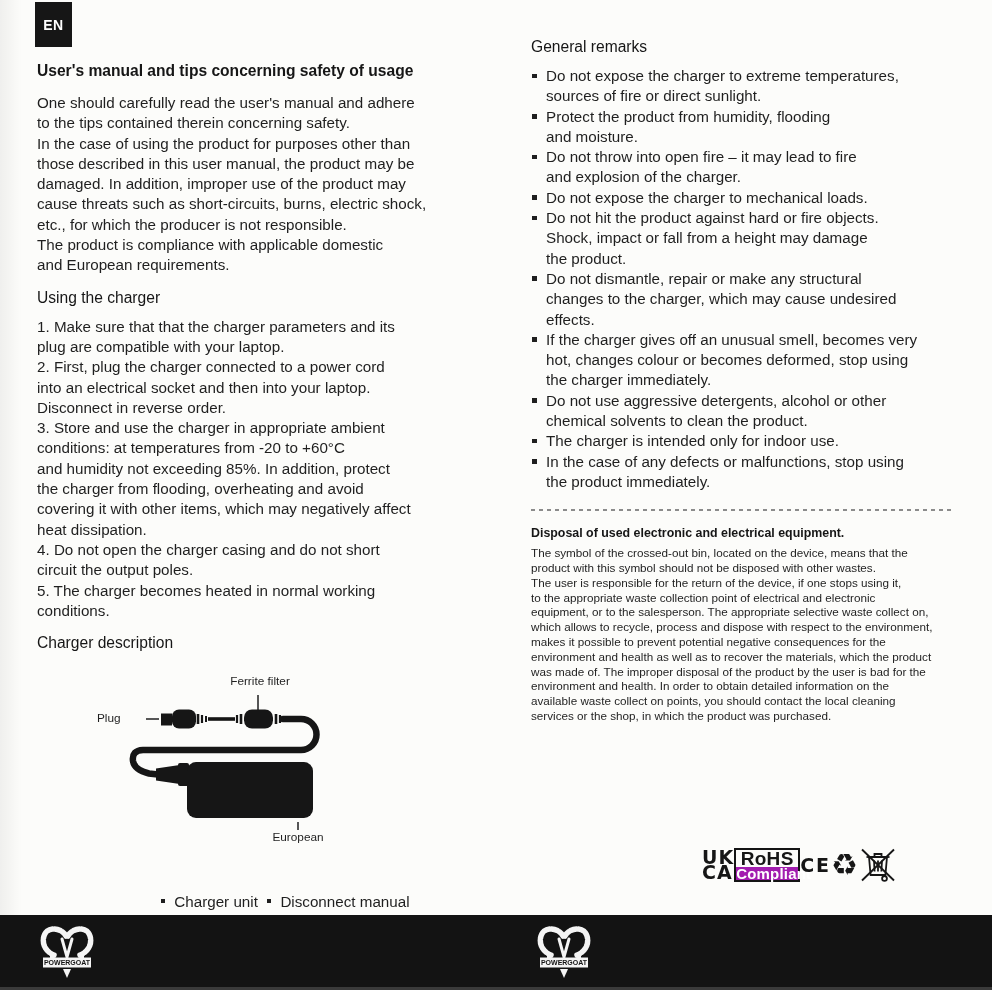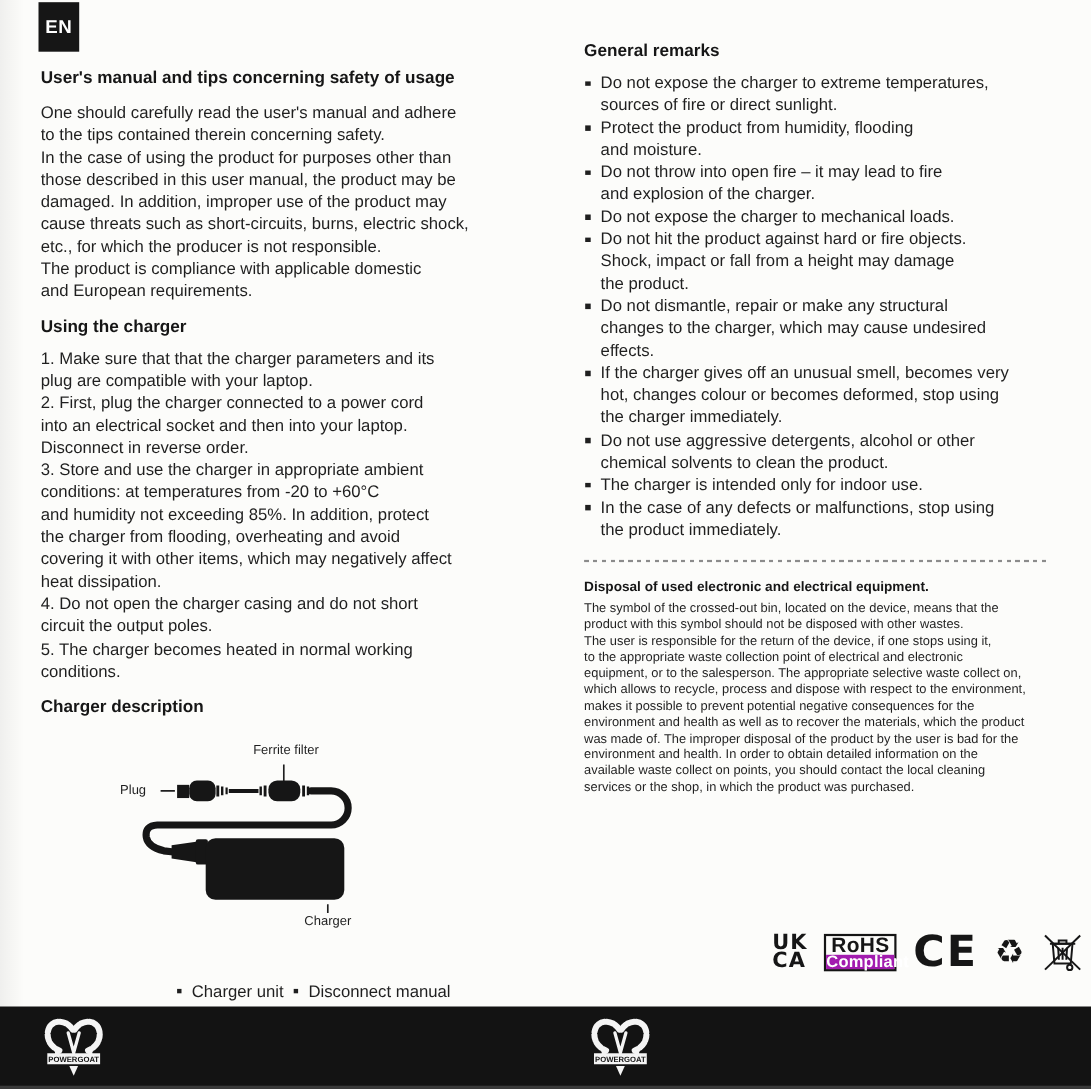--- a/index.html
+++ b/index.html
@@ -4,61 +4,61 @@
 <style>
   html,body{margin:0;padding:0;background:#d9d9d9;}
   .page{position:relative;width:992px;height:990px;margin:0 auto;background:#fcfcfa;
         font-family:"Liberation Sans",sans-serif;color:#1f1f1f;overflow:hidden;}
   .page::before{content:"";position:absolute;left:0;top:0;bottom:0;width:22px;
         background:linear-gradient(90deg,rgba(0,0,0,.05),rgba(0,0,0,0));pointer-events:none;}
 
   
   .lang-badge{position:absolute;left:35px;top:2px;width:37px;height:45px;background:#161616;
         color:#fff;display:flex;align-items:center;justify-content:center;
-        font-weight:bold;font-size:17px;letter-spacing:.5px;text-align:center;}
+        font-weight:bold;font-size:14px;letter-spacing:.5px;text-align:center;}
 
   
   .col-left{position:absolute;left:37px;top:62px;width:432px;}
   .col-right{position:absolute;left:531px;top:38px;width:434px;}
 
   .h1{font-size:15.6px;font-weight:bold;margin:0 0 13px;color:#161616;}
-  .h2{font-size:15.6px;font-weight:bold;margin:13px 0 10px;color:#161616;}
+  .h2{font-size:15.6px;font-weight:normal;margin:13px 0 10px;color:#161616;}
   .body-text{font-size:15.2px;line-height:20.3px;white-space:pre-line;margin:0;}
 
   
   ul.remarks{list-style:none;margin:9px 0 0;padding:0;}
   ul.remarks li{position:relative;padding-left:15px;margin:0;}
   ul.remarks li::before{content:"";position:absolute;left:1px;top:7.5px;width:4.5px;height:4.5px;background:#1f1f1f;}
   ul.remarks .btx{font-size:15.2px;line-height:20.3px;white-space:pre-line;display:block;}
 
   .dashed-sep{height:2px;width:421px;margin:17px 0 0;border:none;
         background:repeating-linear-gradient(90deg,#8b8b8b 0 4px,transparent 4px 8px);}
   .small-h{font-size:12.4px;font-weight:bold;margin:15px 0 6px;color:#161616;}
   .small-p{font-size:11.7px;line-height:14.8px;white-space:pre-line;margin:0;}
 
   
   .diagram{position:relative;width:430px;height:195px;margin:4px 0 0;}
   .diagram svg{position:absolute;left:0;top:0;}
   .diag-label{position:absolute;font-size:11.8px;color:#1f1f1f;}
   .lbl-ferrite{left:178px;top:12px;width:90px;text-align:center;}
-  .lbl-plug{left:60px;top:49px;width:48px;text-align:center;}
+  .lbl-plug{left:60px;top:49px;width:48px;text-align:left;}
   .lbl-charger{left:221px;top:168px;width:80px;text-align:center;}
 
   
   .set-line{margin-top:13px;font-size:15.2px;display:flex;align-items:center;gap:9px;}
   .set-label{font-weight:normal;margin-top:45px;}
   .sq{display:inline-block;width:4.5px;height:4.5px;background:#1f1f1f;flex:0 0 auto;}
 
   
-  .marks{position:absolute;left:702px;top:846px;display:flex;align-items:center;gap:15px;color:#161616;}
+  .marks{position:absolute;left:702px;top:846px;display:flex;align-items:center;color:#161616;}
   .ukca{font-family:"DejaVu Sans",sans-serif;font-weight:800;font-size:19px;line-height:15.5px;letter-spacing:1px;}
   .rohs{border:2px solid #141414;width:62px;text-align:center;background:#fcfcfa;}
   .rohs-top{font-weight:bold;font-size:19px;line-height:17px;letter-spacing:.3px;}
   .rohs-bot{background:#a21caf;color:#fff;font-size:15px;font-weight:bold;line-height:13px;letter-spacing:.2px;}
-  .ce{font-family:"DejaVu Sans",sans-serif;font-size:39px;font-weight:bold;letter-spacing:2px;line-height:1;}
+  .ce{font-family:"DejaVu Sans",sans-serif;font-size:19px;font-weight:bold;letter-spacing:2px;line-height:1;}
   .recycle{font-size:30px;line-height:1;font-family:"DejaVu Sans",sans-serif;}
 
   
   .footer{position:absolute;left:0;top:915px;width:992px;height:75px;background:#131313;}
   .footer::after{content:"";position:absolute;left:0;bottom:0;width:100%;height:3px;background:#3a3a3a;}
   .goat{position:absolute;top:9px;}
   .goat-1{left:37px;} .goat-2{left:534px;}
 </style>
 </head>
 <body>
@@ -127,21 +127,21 @@
 
         <polygon points="119,106.5 146,102.5 146,122.5 119,118.5" fill="#161616"></polygon>
         <rect x="141" y="101" width="11" height="23" rx="2" fill="#161616"></rect>
 
         <rect x="150" y="100" width="126" height="56" rx="9" fill="#161616"></rect>
 
         <line x1="261" y1="160" x2="261" y2="168" stroke="#1f1f1f" stroke-width="1.5"></line>
       </svg>
       <span class="diag-label lbl-ferrite">Ferrite filter</span>
       <span class="diag-label lbl-plug">Plug</span>
-      <span class="diag-label lbl-charger">Charger</span>
+      <span class="diag-label lbl-charger">European</span>
     </div>
 
     <div class="set-line">
       <span class="set-label">The set includes:</span>
       <span class="sq"></span>
       <span>Charger unit</span>
       <span class="sq"></span>
       <span>Disconnect manual</span>
     </div>
   </div>

